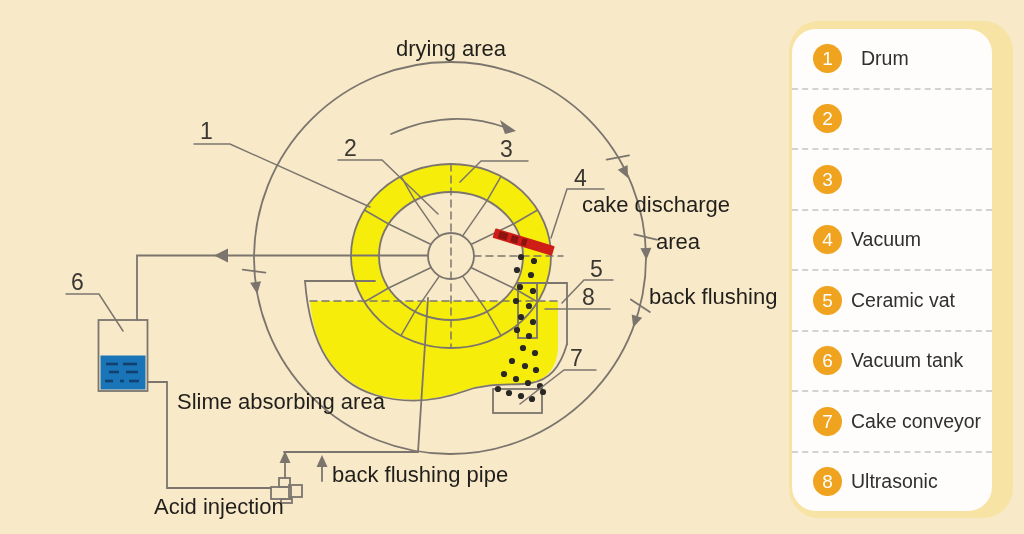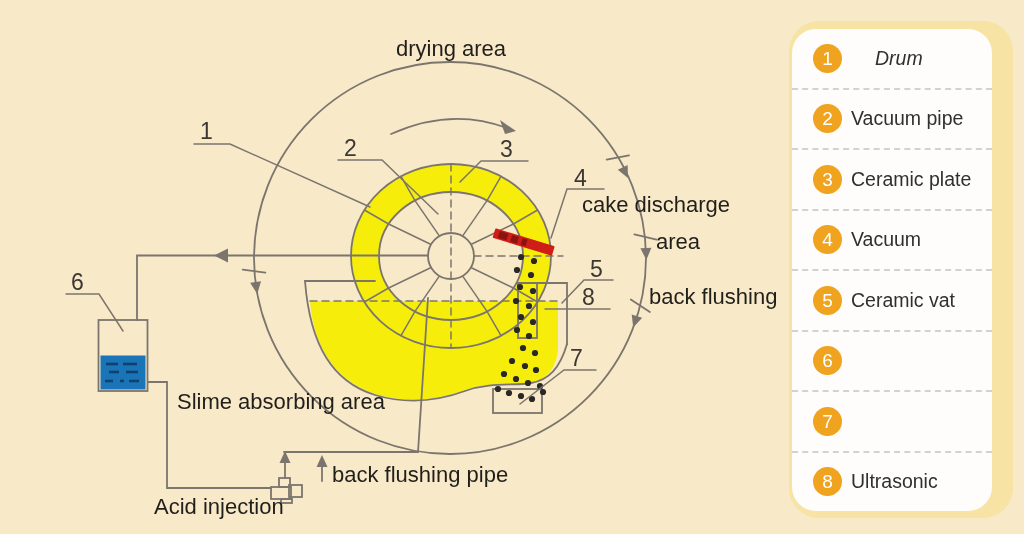--- a/index.html
+++ b/index.html
@@ -36,21 +36,21 @@
     padding-left:21px;box-sizing:border-box;
     border-bottom:2px dashed var(--sep,#d2d2d2);
   }
   .lrow:last-child{border-bottom:none;}
   .cnum{
     width:29px;height:29px;border-radius:50%;
     background:var(--orange,#efa31f);color:#fff;
     font-size:19px;line-height:29px;text-align:center;flex:0 0 29px;
   }
   .clabel{font-size:19.5px;color:var(--label,#30302e);white-space:nowrap;}
-  .lrow:first-child .clabel{margin-left:24px;font-style:italic;}
+  .lrow:first-child .clabel{margin-left:10px;}
 </style>
 </head>
 <body>
 
 <div class="stage">
 
 <svg width="1024" height="534" viewBox="0 0 1024 534">
 
   <path class="yellow" d="M310,301 C314,348 335,380 375,394 C405,403 435,401 465,390 C490,381 515,386 530,383 C548,379 557,367 558,348 L558,301 Z"></path>
 
@@ -209,39 +209,39 @@
 </svg>
 
 <div class="legend-band"></div>
 <div class="legend">
   <div class="lrow">
     <span class="cnum">1</span>
     <span class="clabel">Drum</span>
   </div>
   <div class="lrow">
     <span class="cnum">2</span>
-    <span class="clabel">Vacuum pipe</span>
   </div>
   <div class="lrow">
     <span class="cnum">3</span>
-    <span class="clabel">Ceramic plate</span>
   </div>
   <div class="lrow">
     <span class="cnum">4</span>
     <span class="clabel">Vacuum</span>
   </div>
   <div class="lrow">
     <span class="cnum">5</span>
     <span class="clabel">Ceramic vat</span>
   </div>
   <div class="lrow">
     <span class="cnum">6</span>
+    <span class="clabel">Vacuum tank</span>
   </div>
   <div class="lrow">
     <span class="cnum">7</span>
+    <span class="clabel">Cake conveyor</span>
   </div>
   <div class="lrow">
     <span class="cnum">8</span>
     <span class="clabel">Ultrasonic</span>
   </div>
 </div>
 
 </div>
 
 </body></html>

